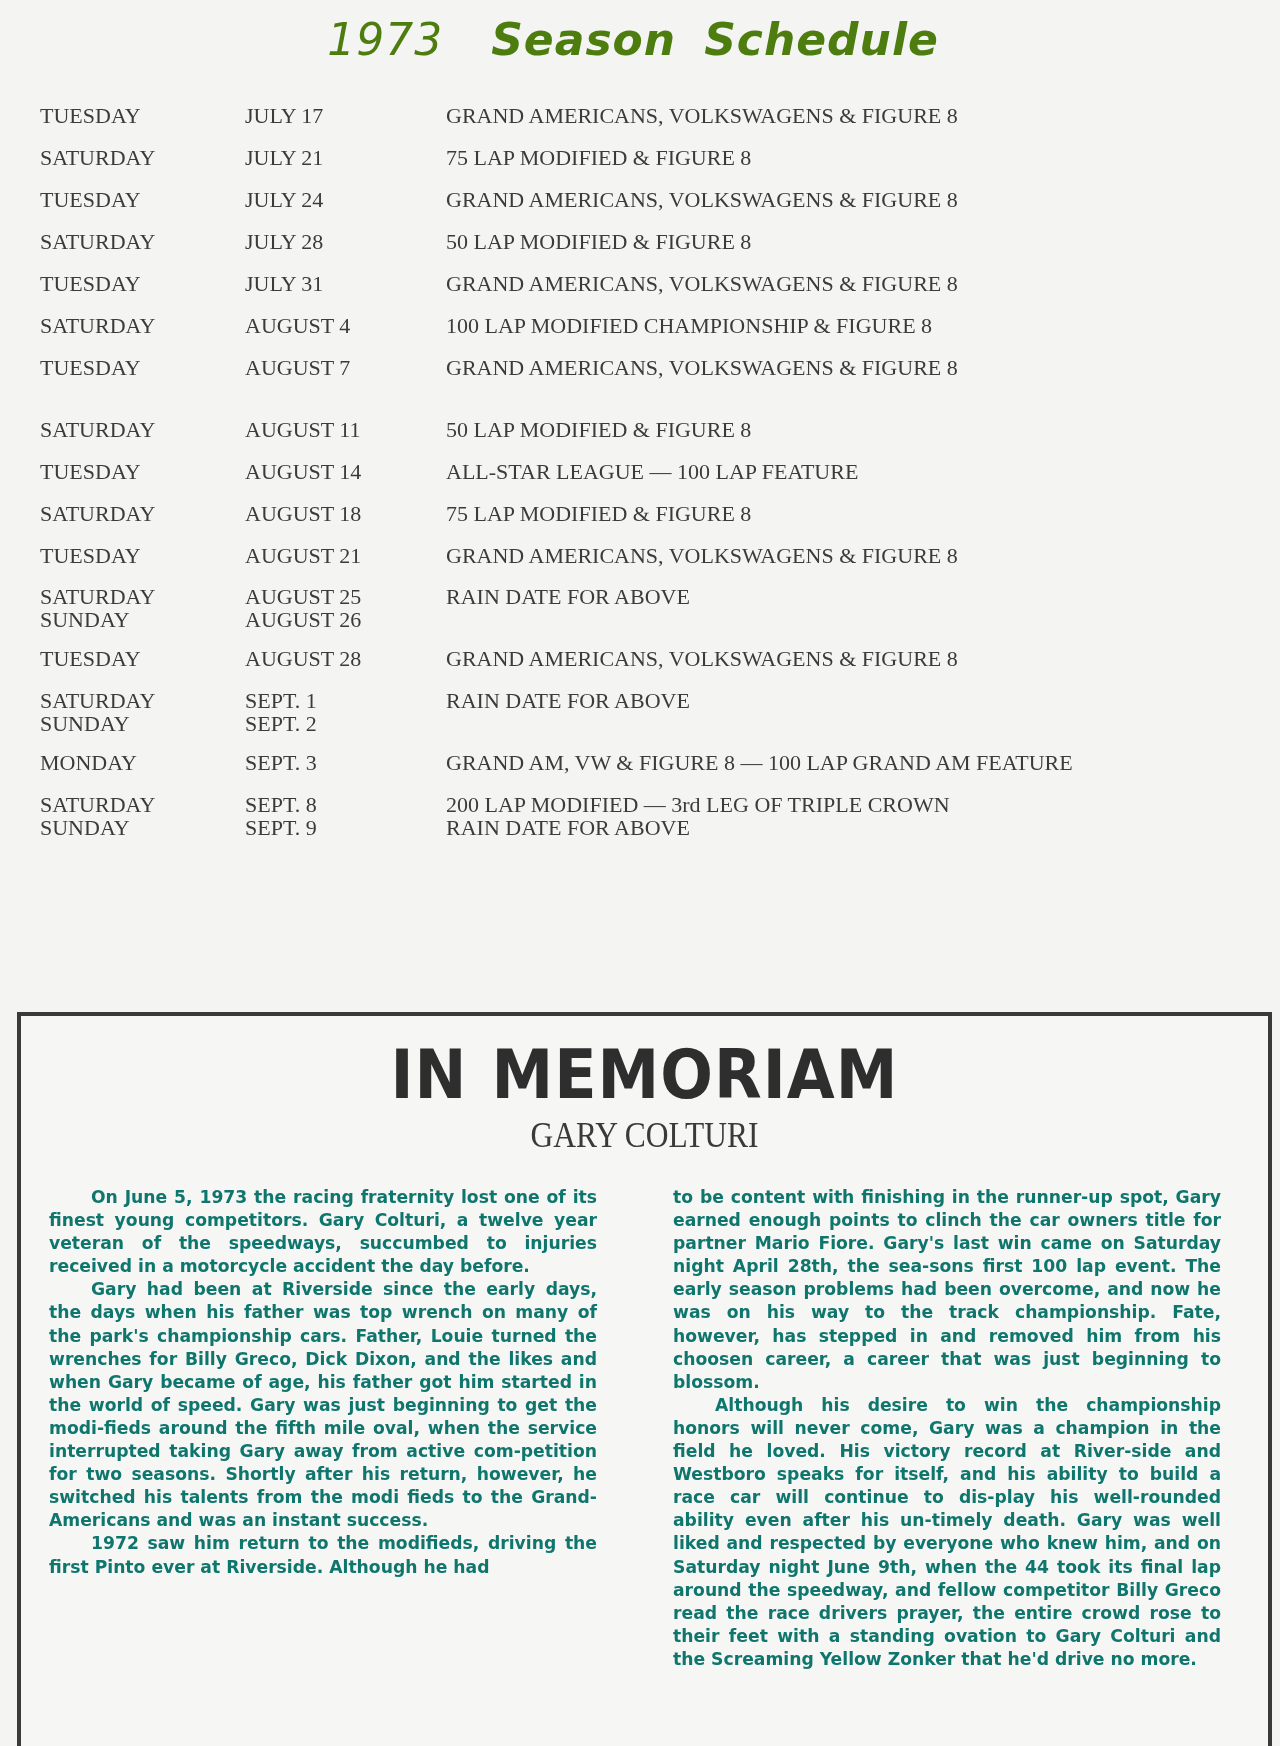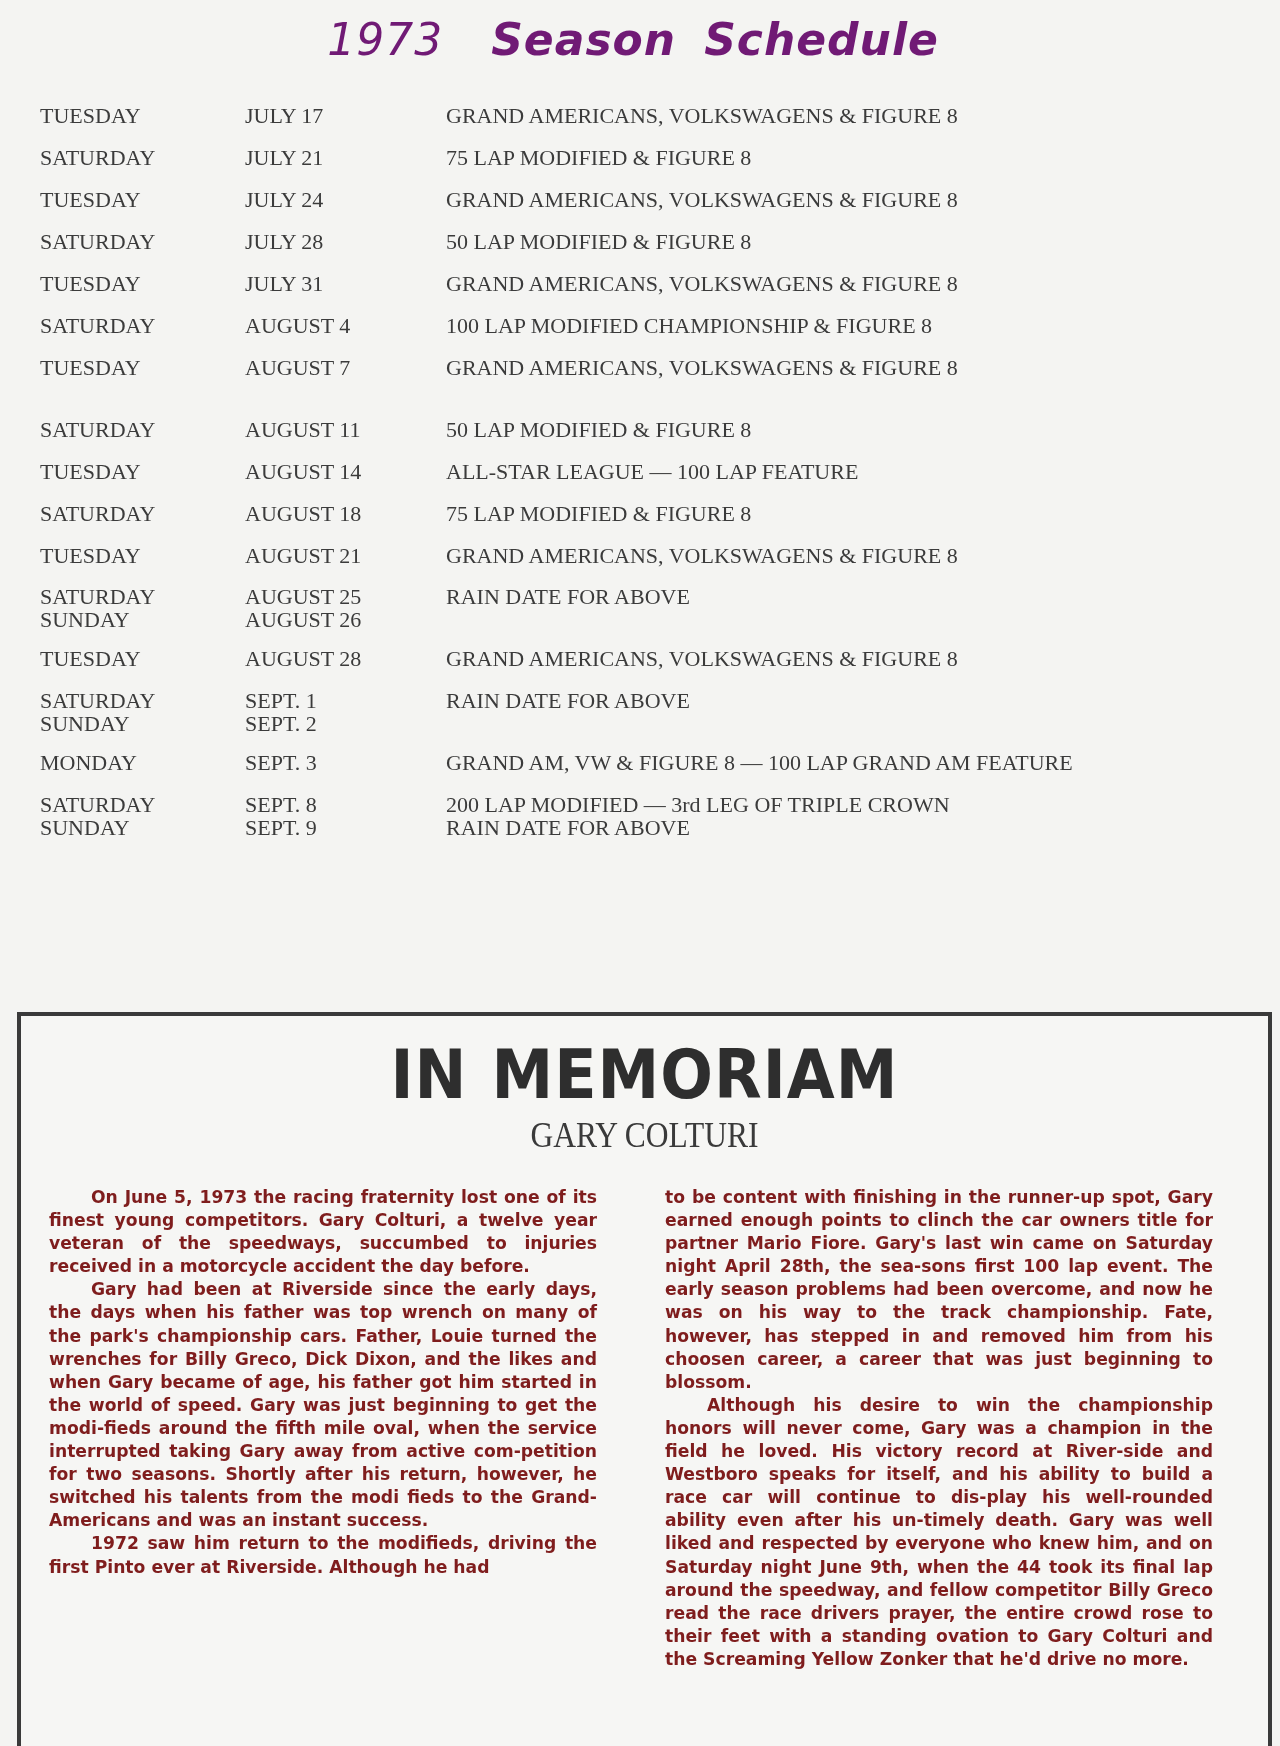--- a/index.html
+++ b/index.html
@@ -2,21 +2,21 @@
 <html><head>
   <meta charset="utf-8">
   <style>
     * { box-sizing: border-box; margin: 0; padding: 0; }
     html, body { width: 1280px; height: 1746px; background: #f4f4f2; overflow: hidden; }
     body { position: relative; color: #333; }
 
     .page-title {
       position: absolute; left: 0; top: 14px; width: 1280px; text-align: center;
       font-family: "DejaVu Sans", sans-serif; font-style: italic; font-weight: bold;
-      font-size: 44px; color: #701a75; letter-spacing: 1px;
+      font-size: 44px; color: #4d7c0f; letter-spacing: 1px;
     }
     .page-title .t-year { margin-right: 34px; font-weight: normal; }
     .page-title .t-word { margin: 0 14px; }
 
     .schedule { position: absolute; left: 0; top: 104px; width: 1280px; }
     .sched-row {
       position: relative; display: flex;
       font-family: "Liberation Serif", serif; font-size: 22px; line-height: 23px; color: #3b3b3b;
     }
     .col-day { position: absolute; left: 40px; width: 190px; }
@@ -41,23 +41,23 @@
       font-family: "Liberation Serif", serif; font-size: 35px; color: #3a3a3a;
       transform: scaleX(0.9);
     }
     .mem-columns {
       position: absolute; left: 28px; top: 170px; width: 1180px;
       display: flex; justify-content: space-between;
     }
     .mem-col {
       width: 548px;
       font-family: "DejaVu Sans", sans-serif; font-weight: bold; font-size: 17.2px;
-      line-height: 23.1px; color: #7f1d1d; text-align: justify;
-    }
-    .mem-col.right { width: 548px; margin-right: 16px; }
+      line-height: 23.1px; color: #0f766e; text-align: justify;
+    }
+    .mem-col.right { width: 548px; margin-right: 8px; }
     .mem-col p { text-indent: 42px; }
     .mem-col p.no-indent { text-indent: 0; }
   </style>
 </head>
 <body>
 
 <div class="page-title">
   <span class="t-year">1973</span><span class="t-word">Season</span><span class="t-word">Schedule</span>
 </div>
 

